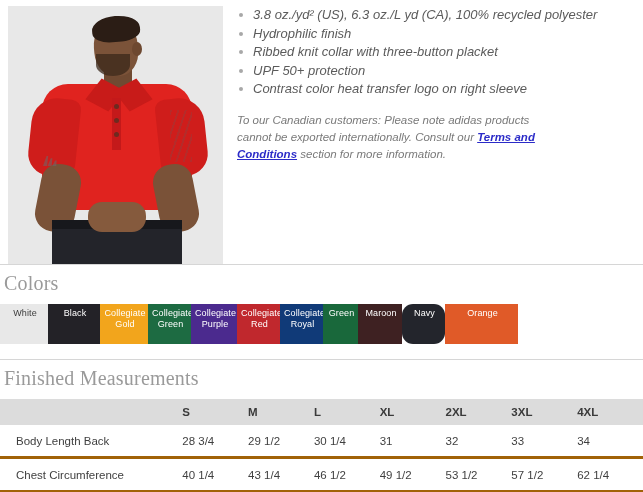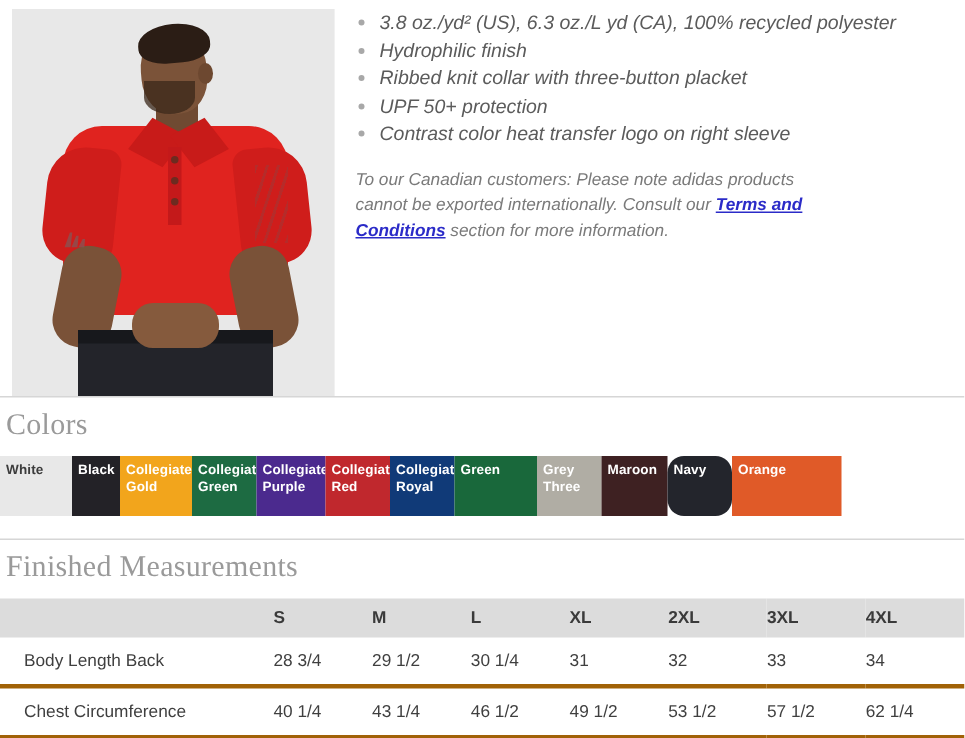--- a/index.html
+++ b/index.html
@@ -253,23 +253,24 @@
     position: relative;
     overflow: hidden;
     flex: 0 0 auto;
   }
   .swatch .sw-label {
     position: absolute;
     left: 4px;
     top: 4px;
     right: 2px;
     font-size: 9px;
-    font-weight: bold;
+    font-weight: normal;
     line-height: 11px;
     letter-spacing: .1px;
+    text-align: center;
   }
 
   
   table.meas {
     border-collapse: collapse;
     width: 643px;
     table-layout: fixed;
   }
   table.meas th, table.meas td {
     text-align: left;
@@ -363,43 +364,40 @@
     </div>
   </div>
 </div>
 
 <div class="divider"></div>
 <div class="section-title">Colors</div>
 <div class="swatch-strip" id="swatch-strip">
     <div class="swatch" style="width: 48px; background: rgb(232, 232, 232);">
       <span class="sw-label" style="color: rgb(60, 60, 60);">White</span>
     </div>
-    <div class="swatch" style="width: 32px; background: rgb(35, 34, 39);">
+    <div class="swatch" style="width: 52px; background: rgb(35, 34, 39);">
       <span class="sw-label" style="color: rgb(255, 255, 255);">Black</span>
     </div>
     <div class="swatch" style="width: 48px; background: rgb(242, 165, 28);">
       <span class="sw-label" style="color: rgb(255, 255, 255);">Collegiate Gold</span>
     </div>
     <div class="swatch" style="width: 43px; background: rgb(29, 107, 66);">
       <span class="sw-label" style="color: rgb(255, 255, 255);">Collegiate Green</span>
     </div>
     <div class="swatch" style="width: 46px; background: rgb(75, 42, 142);">
       <span class="sw-label" style="color: rgb(255, 255, 255);">Collegiate Purple</span>
     </div>
     <div class="swatch" style="width: 43px; background: rgb(192, 40, 45);">
       <span class="sw-label" style="color: rgb(255, 255, 255);">Collegiate Red</span>
     </div>
     <div class="swatch" style="width: 43px; background: rgb(16, 58, 120);">
       <span class="sw-label" style="color: rgb(255, 255, 255);">Collegiate Royal</span>
     </div>
-    <div class="swatch" style="width: 55px; background: rgb(25, 104, 59);">
+    <div class="swatch" style="width: 35px; background: rgb(25, 104, 59);">
       <span class="sw-label" style="color: rgb(255, 255, 255);">Green</span>
-    </div>
-    <div class="swatch" style="width: 43px; background: rgb(176, 173, 164);">
-      <span class="sw-label" style="color: rgb(255, 255, 255);">Grey Three</span>
     </div>
     <div class="swatch" style="width: 44px; background: rgb(62, 33, 34);">
       <span class="sw-label" style="color: rgb(255, 255, 255);">Maroon</span>
     </div>
     <div class="swatch" style="width: 43px; background: rgb(35, 37, 44); border-radius: 11px;">
       <span class="sw-label" style="color: rgb(255, 255, 255);">Navy</span>
     </div>
     <div class="swatch" style="width: 73px; background: rgb(224, 90, 40);">
       <span class="sw-label" style="color: rgb(255, 255, 255);">Orange</span>
     </div>

